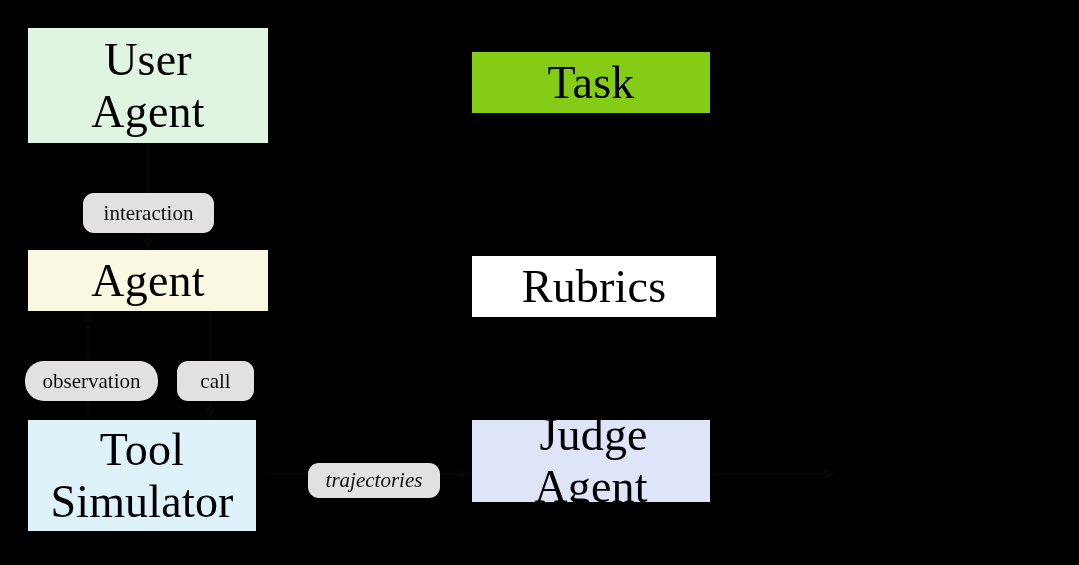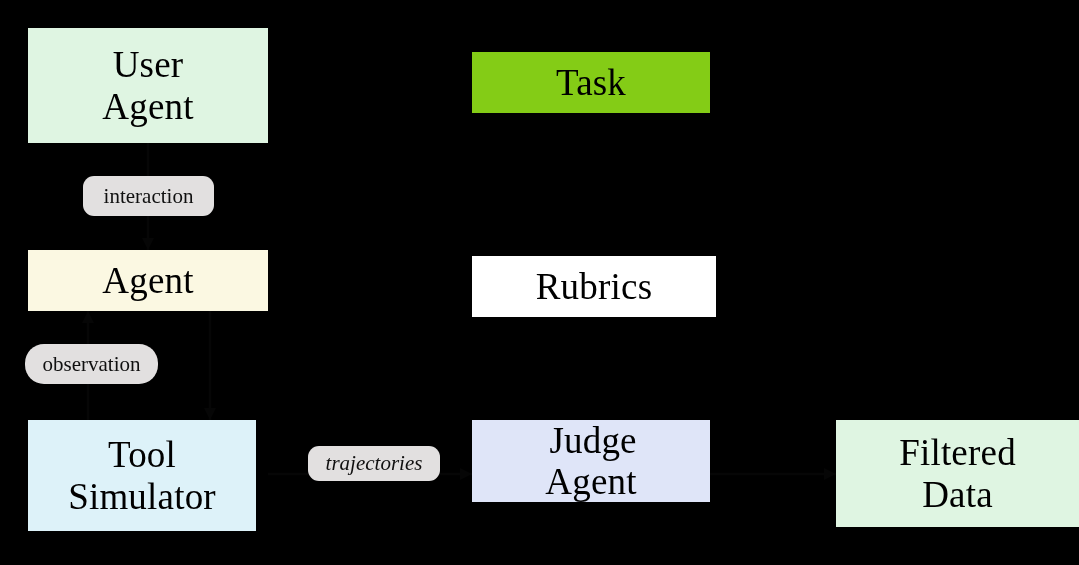--- a/index.html
+++ b/index.html
@@ -20,21 +20,21 @@
   
   .node {
     position: absolute;
     box-sizing: border-box;
     display: flex;
     align-items: center;
     justify-content: center;
     text-align: center;
     color: #000000;
     font-family: "Liberation Serif", "DejaVu Serif", serif;
-    font-size: 37px;
+    font-size: 46px;
     line-height: 1.12;
     letter-spacing: 0.2px;
     white-space: pre-line;
     user-select: none;
   }
 
   
   .pill {
     position: absolute;
     box-sizing: border-box;
@@ -43,20 +43,21 @@
     justify-content: center;
     text-align: center;
     border-radius: 11px;
     color: #101010;
     background: #e2e0e0;
     font-family: "Liberation Serif", "DejaVu Serif", serif;
     font-size: 21px;
     line-height: 1;
     white-space: nowrap;
     user-select: none;
+    margin-top: 17px;
   }
   .edge-svg {
     position: absolute;
     left: 0;
     top: 0;
     width: 1079px;
     height: 565px;
     pointer-events: none;
   }
 </style>
@@ -90,23 +91,22 @@
   <div class="node" style="left:28px; top:250px; width:240px; height:61px; background:#fbf8e2;">Agent</div>
 
   <div class="node" style="left:472px; top:256px; width:244px; height:61px; background:#ffffff;">Rubrics</div>
 
   <div class="node" style="left:28px; top:420px; width:228px; height:111px; background:#ddf2f9;">Tool
 Simulator</div>
 
   <div class="node" style="left:472px; top:420px; width:238px; height:82px; background:#dfe5f8;text-align:right;">Judge
 Agent</div>
 
-  <div class="node" style="left:836px; top:420px; width:243px; height:107px; background:#dff5e2;">Filtered
-Data</div>
 
   <div class="pill" style="left: 83px; top: 176px; width: 131px; height: 40px; background: rgb(226, 224, 224);">interaction</div>
 
   <div class="pill" style="left: 25px; top: 344px; width: 133px; height: 40px; background: rgb(226, 224, 224); border-radius: 19px;">observation</div>
 
+  <div class="pill" style="left: 177px; top: 344px; width: 77px; height: 40px; background: rgb(226, 224, 224);">call</div>
 
   <div class="pill" style="left: 308px; top: 446px; width: 132px; height: 35px; background: rgb(226, 224, 224); font-style: italic;">trajectories</div>
 
 </div>
 
 </body></html>

